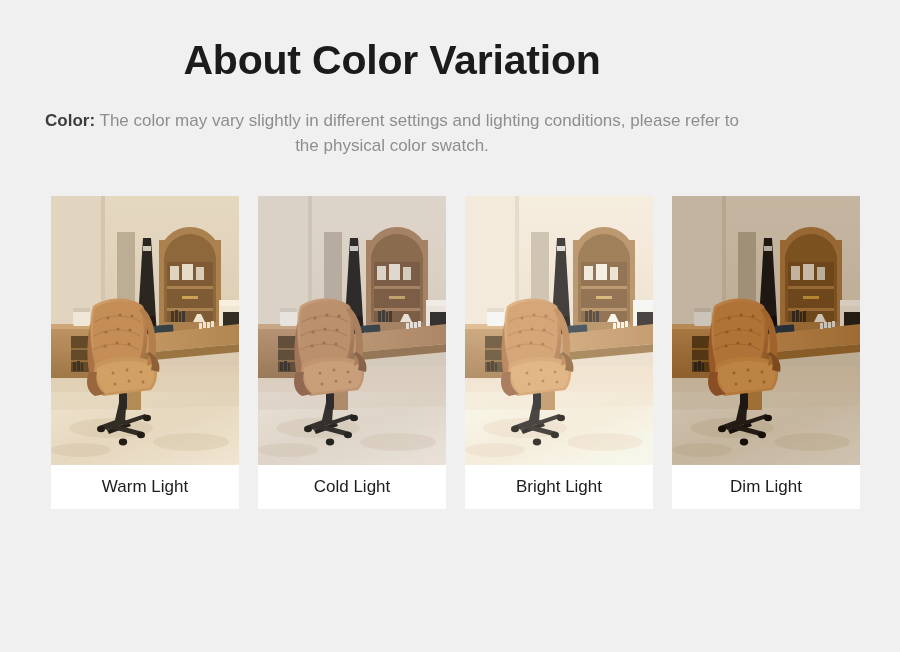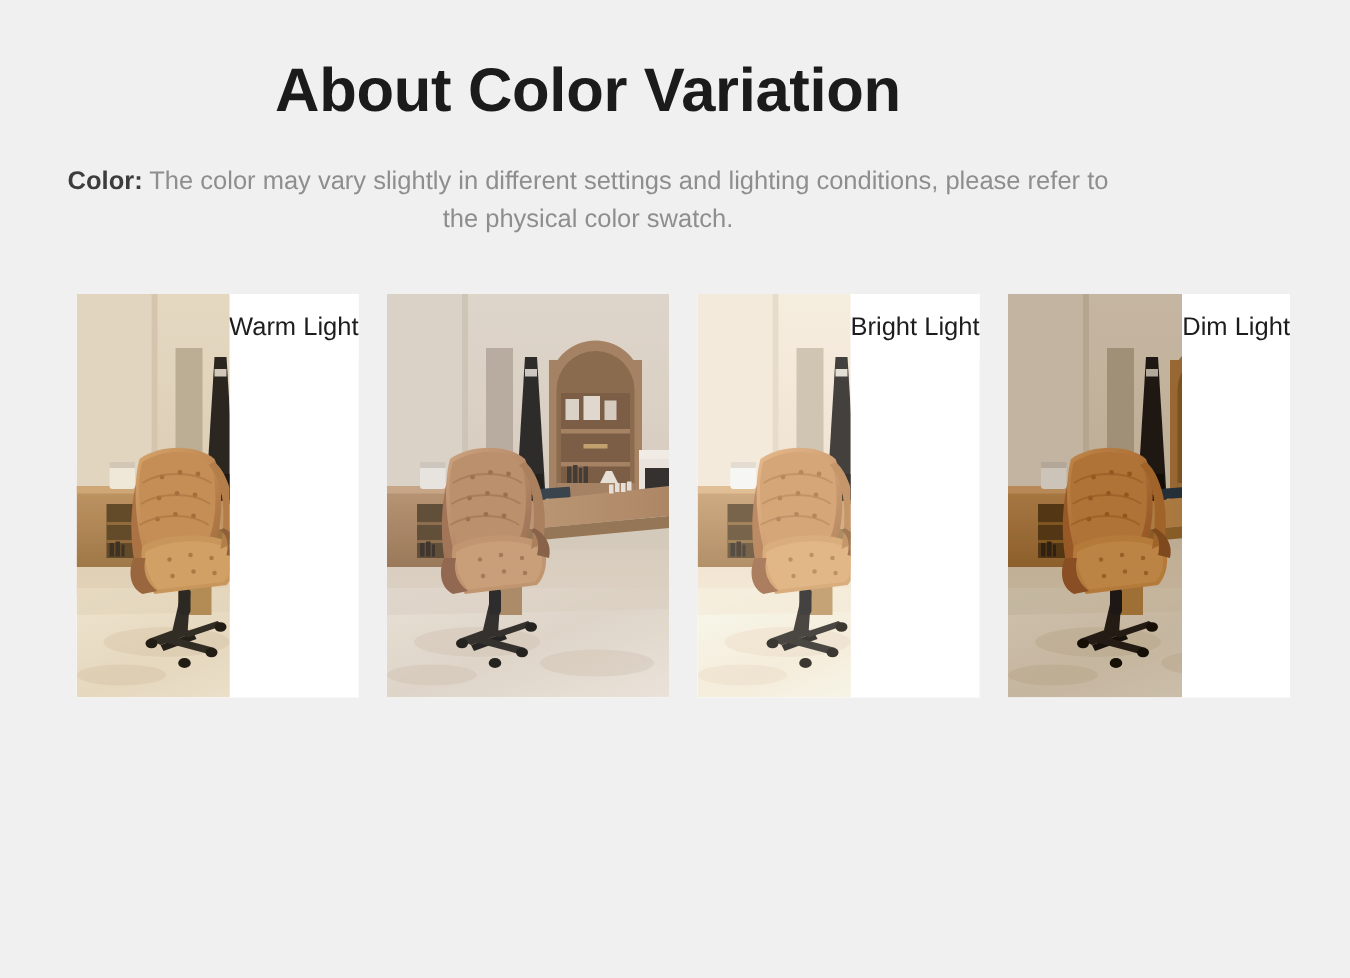--- a/index.html
+++ b/index.html
@@ -52,21 +52,21 @@
     top: 196px;
     width: 809px;
     display: flex;
     justify-content: space-between;
   }
   .card {
     width: 188px;
     background: #ffffff;
     box-shadow: 0 0 0 0 transparent;
     display: flex;
-    flex-direction: row;
+    flex-direction: column;
   }
   .card-photo {
     width: 188px;
     height: 269px;
     overflow: hidden;
     position: relative;
     display: block;
   }
   .card-photo svg {
     display: block;
@@ -377,20 +377,21 @@
                 <circle cx="78" cy="185" r="1.5"></circle>
                 <circle cx="92" cy="186" r="1.5"></circle>
             </g>
             <path d="M38 176 C34 186 36 196 44 200 L54 198 C46 192 44 184 46 176 Z" fill="#96603a"></path>
             <path d="M92 112 C102 120 108 144 104 166 L96 170 C100 146 98 124 88 114 Z" fill="#b07a46"></path>
             <path d="M98 156 C106 160 110 168 108 176 L100 174 C102 166 100 160 96 158 Z" fill="#8a5b33"></path>
           </g>
           <rect x="0" y="0" width="188" height="269" fill="#9aa7b5" opacity="0.07"></rect>
         </svg>
       </div>
+      <div class="card-caption">Cold Light</div>
     </div>
 
     <div class="card">
       <div class="card-photo light-bright">
         <svg viewBox="0 0 188 269" xmlns="http://www.w3.org/2000/svg" aria-hidden="true">
           <defs>
             <linearGradient id="wallg3" x1="0" y1="0" x2="0" y2="1">
               <stop offset="0" stop-color="#e3d7c6"></stop>
                 <stop offset="1" stop-color="#d6c8b2"></stop>
             </linearGradient>

